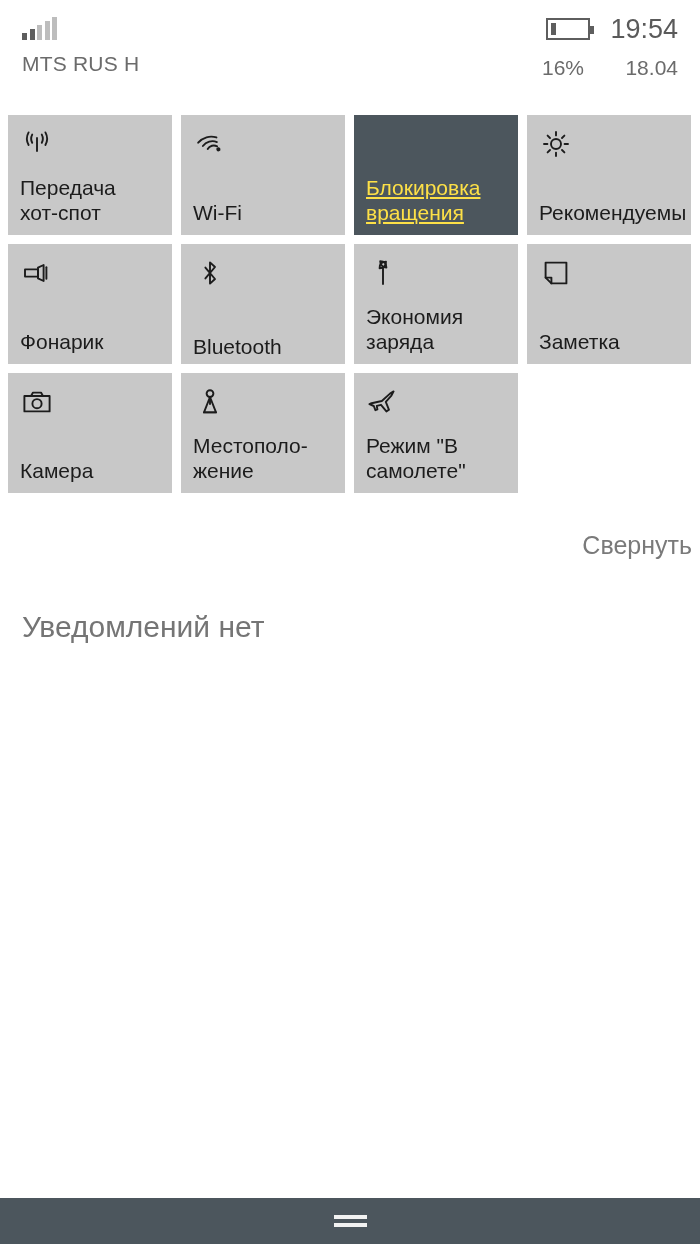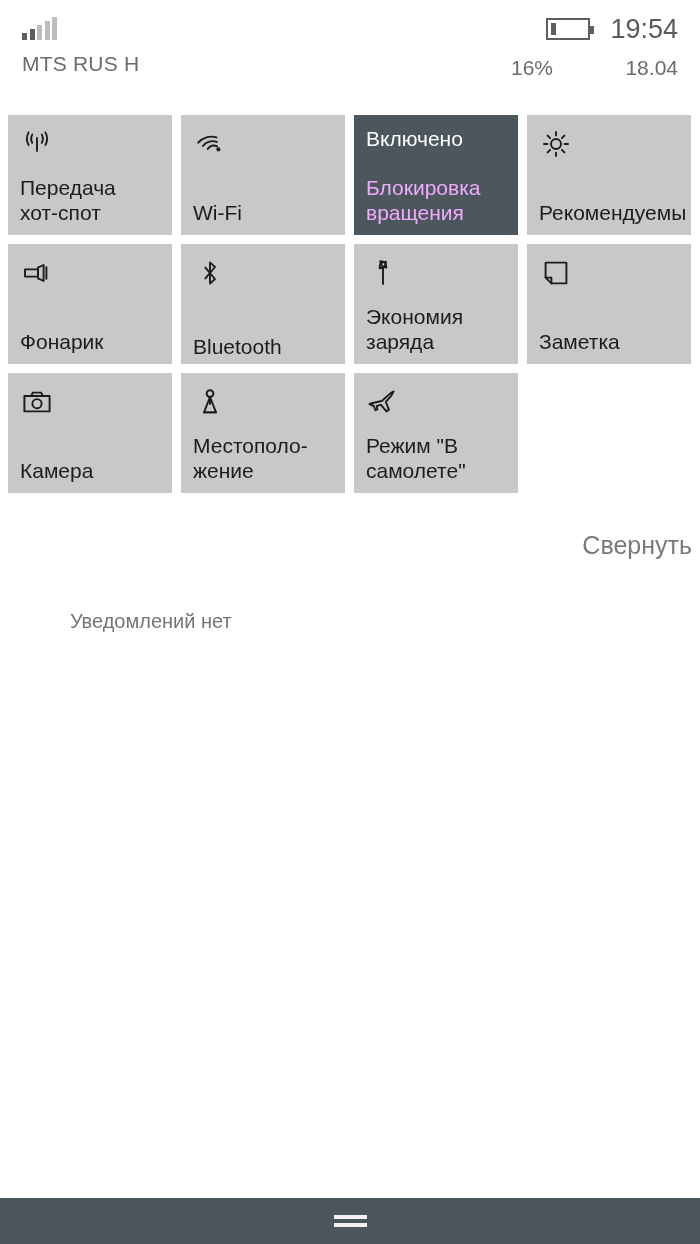--- a/index.html
+++ b/index.html
@@ -32,21 +32,20 @@
     justify-content: space-between;
     height: 38px;
   }
   .status-row-bottom {
     display: flex;
     align-items: center;
     justify-content: flex-end;
     height: 32px;
     margin-top: 4px;
     position: relative;
-    gap: 31px;
   }
   .carrier {
     position: absolute;
     left: 0;
     top: 0;
     font-size: 21px;
     color: #6b6b6b;
     letter-spacing: .2px;
   }
   .battery-pct {
@@ -147,21 +146,21 @@
     line-height: 1.18;
     margin-bottom: 10px;
   }
   .tile .tlabel {
     font-size: 21px;
     color: #1c1c1c;
     line-height: 1.2;
     margin-top: auto;
     white-space: nowrap;
   }
-  .tile.active .tlabel { color: #f0abfc; white-space: normal; }
+  .tile.active .tlabel { color: #fde047; white-space: normal; text-decoration: underline; }
   .tile .tlabel.two { white-space: normal; }
 
   svg.ic { display: block; }
 
   
   .collapse-row {
     margin-top: 38px;
     padding-right: 8px;
     text-align: right;
   }
@@ -171,23 +170,22 @@
     cursor: pointer;
     display: inline-block;
   }
 
   
   .notif-area {
     margin-top: 50px;
     padding-left: 22px;
   }
   .notif-empty {
-    font-size: 20px;
+    font-size: 30px;
     color: #757575;
-    margin-left: 48px;
   }
 
   
   .navbar {
     position: absolute;
     left: 0;
     bottom: 0;
     width: 700px;
     height: 46px;
     background: #4c565d;
@@ -256,21 +254,20 @@
               <path d="M6 12.5A17 17 0 0 1 25 12.5"></path>
               <path d="M9.6 17A12 12 0 0 1 24.2 17"></path>
               <path d="M13.4 21.2A7 7 0 0 1 23.2 21.2"></path>
               <circle cx="23.6" cy="24.4" r="2.1" fill="#1c1c1c" stroke="none"></circle>
             </g>
           </svg>
         </div>
         <div class="tlabel" style="white-space: pre-line;">Wi-Fi</div>
       </div>
       <div class="tile active">
-        <div class="tstate">Включено</div>
         <div class="tlabel two" style="white-space: pre-line;">Блокировка
 вращения</div>
       </div>
       <div class="tile">
         <div class="ticon">
           <svg class="ic" width="34" height="34" viewBox="0 0 34 34" fill="none" stroke="#1c1c1c" stroke-width="1.9" stroke-linecap="round" stroke-linejoin="round">
             <circle cx="17" cy="17" r="5"></circle>
             <path d="M17 5v3.4M17 25.6V29M5 17h3.4M25.6 17H29M8.6 8.6l2.4 2.4M23 23l2.4 2.4M25.4 8.6L23 11M11 23l-2.4 2.4"></path>
           </svg>
         </div>

